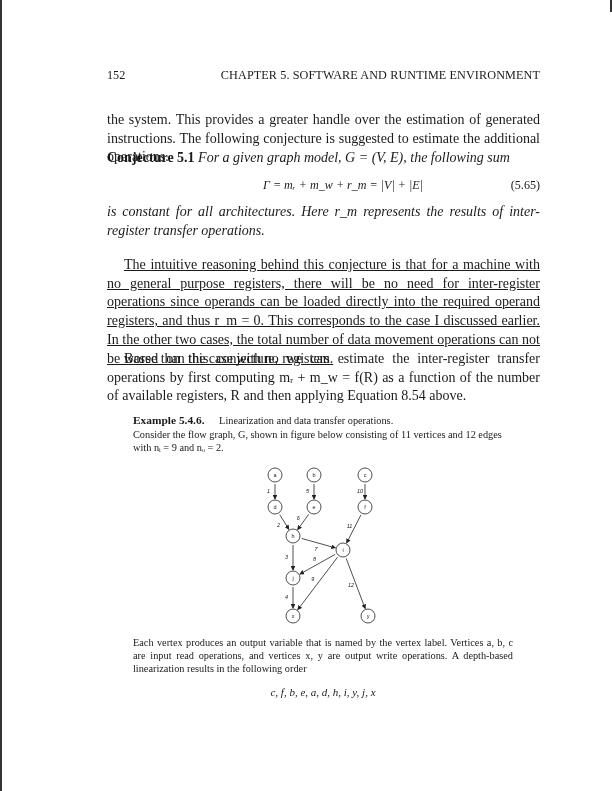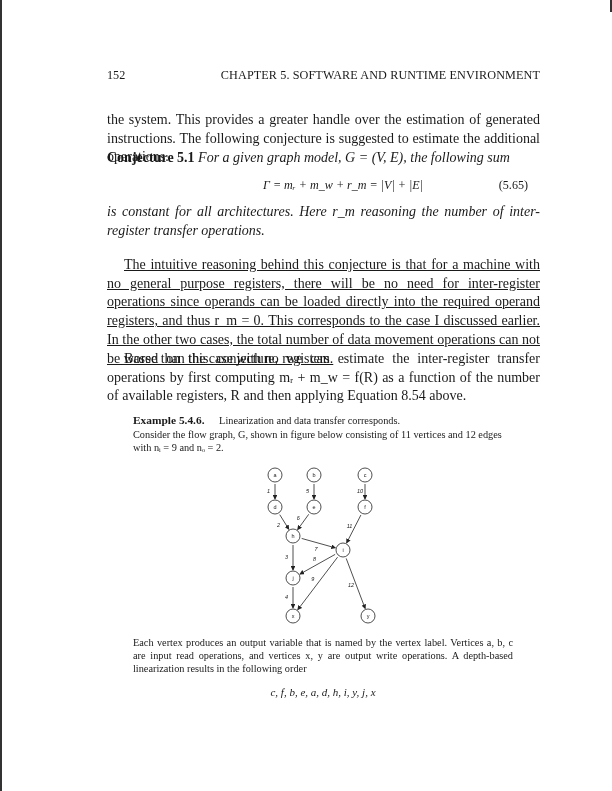--- a/index.html
+++ b/index.html
@@ -10,21 +10,21 @@
   .header { position: absolute; top: 68px; left: 107px; width: 433px; font-size: 12.2px; }
   .header .pno { position: absolute; left: 0; top: 0; }
   .header .run { position: absolute; right: 0; top: 0; letter-spacing: 0.1px; }
   .body { position: absolute; left: 107px; width: 433px; font-size: 14px; line-height: 18.7px; text-align: justify; }
   .p1 { top: 111px; }
   .conj { top: 149px; }
   .conj b { font-weight: bold; margin-top: 41px; }
   .it { font-style: italic; }
   .eq { position: absolute; top: 178px; left: 107px; width: 433px; font-size: 12.1px; }
   .eq .formula { position: absolute; left: 156px; font-style: italic; }
-  .eq .num { position: absolute; right: 12px; }
+  .eq .num { position: absolute; right: 0; }
   .conj2 { top: 203px; font-style: italic; }
   .p2 { top: 256px; text-indent: 17px; text-decoration: underline; }
   .p3 { top: 350px; text-indent: 17px; }
   .ex { position: absolute; left: 133px; width: 380px; font-size: 10.3px; line-height: 13.2px; }
   .ex-title { top: 414px; }
   .ex-title b { font-weight: bold; font-size: 11.4px; margin-right: 12px; }
   .ex-p1 { top: 428px; }
   .ex-p2 { top: 604px; text-align: justify; margin-top: 32px; }
   .order { position: absolute; top: 686px; left: 133px; width: 380px; text-align: center; font-style: italic; font-size: 11px; }
   svg.graph { position: absolute; left: 250px; top: 460px; }
@@ -46,29 +46,29 @@
 <div class="body conj">
   <b>Conjecture 5.1</b>
   <span class="it">For a given graph model, G = (V, E), the following sum</span>
 </div>
 
 <div class="eq">
   <span class="formula">Γ = mᵣ + m_w + r_m = |V| + |E|</span>
   <span class="num">(5.65)</span>
 </div>
 
-<div class="body conj2">is constant for all architectures. Here r_m reasoning the number of inter-register transfer operations.</div>
+<div class="body conj2">is constant for all architectures. Here r_m represents the results of inter-register transfer operations.</div>
 
 <div class="body p2">The intuitive reasoning behind this conjecture is that for a machine with no general purpose registers, there will be no need for inter-register operations since operands can be loaded directly into the required operand registers, and thus r_m = 0. This corresponds to the case I discussed earlier. In the other two cases, the total number of data movement operations can not be worse than the case with no registers.</div>
 
 <div class="body p3">Based on this conjecture, we can estimate the inter-register transfer operations by first computing mᵣ + m_w = f(R) as a function of the number of available registers, R and then applying Equation 8.54 above.</div>
 
 <div class="ex ex-title">
   <b>Example 5.4.6.</b>
-  <span>Linearization and data transfer corresponds.</span>
+  <span>Linearization and data transfer operations.</span>
 </div>
 
 <div class="ex ex-p1">Consider the flow graph, G, shown in figure below consisting of 11 vertices and 12 edges with nᵢ = 9 and nₒ = 2.</div>
 
 <svg class="graph" width="150" height="180" viewBox="0 0 150 180">
   <defs>
     <marker id="arr" markerWidth="6" markerHeight="6" refX="5" refY="3" orient="auto">
       <path d="M0,0 L6,3 L0,6 z" fill="#222"></path>
     </marker>
   </defs>

